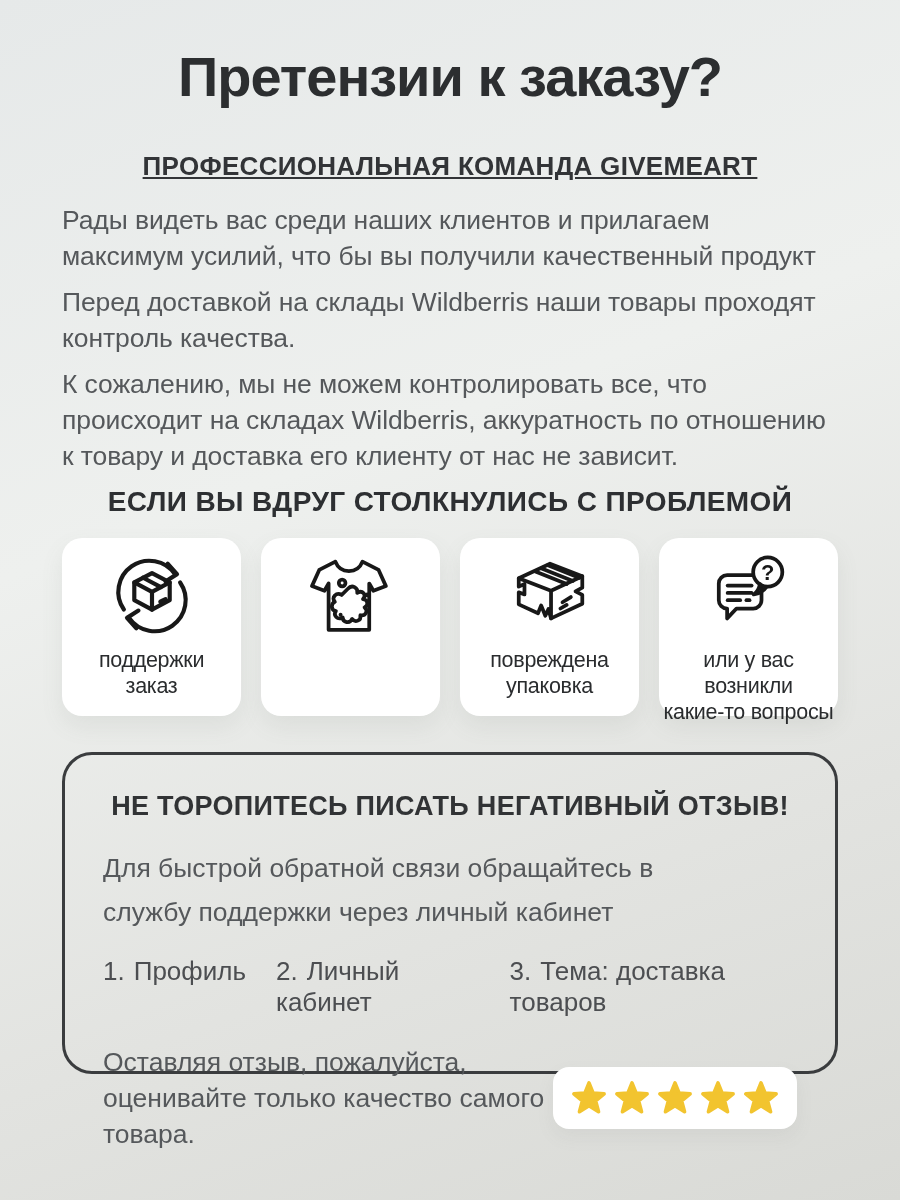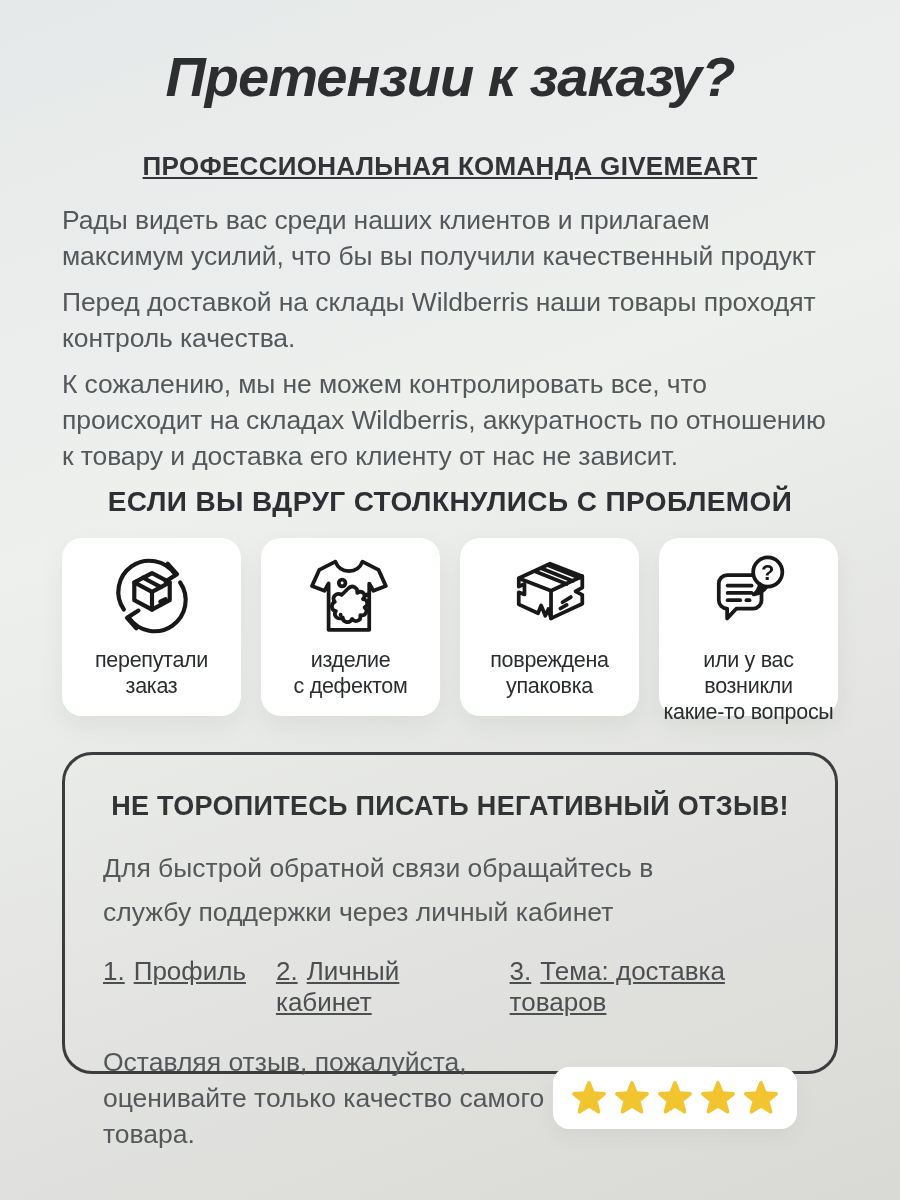--- a/index.html
+++ b/index.html
@@ -6,21 +6,21 @@
   body {
     width:900px; height:1200px; overflow:hidden;
     font-family:"Liberation Sans", sans-serif;
     background:linear-gradient(160deg,#e6e9e9 0%,#eef0ee 38%,#e2e3e0 72%,#d9dad6 100%);
     color:#55585b;
   }
   .page { width:900px; height:1200px; position:relative; box-sizing:border-box; padding:46px 62px 0; }
 
   .title {
     margin:0 0 42px; text-align:center;
-    font-size:56px; font-weight:700; letter-spacing:-1px; color:#2c2e30; line-height:1.12;font-style:italic;
+    font-size:56px; font-weight:700; letter-spacing:-1px; color:#2c2e30; line-height:1.12;
   }
   .subtitle {
     margin:0 0 20px; text-align:center;
     font-size:26px; font-weight:700; letter-spacing:.3px; color:#323437;text-decoration:underline;
   }
   .paras p {
     margin:10px 0 9px; font-size:26.5px; line-height:36px; color:#55585b; letter-spacing:-0.1px;
   }
   .problems-header {
     margin:12px 0 20px; text-align:center;
@@ -42,21 +42,21 @@
 
   .notice-box {
     margin-top:36px; border:3px solid #3a3c3e; border-radius:30px;
     box-sizing:border-box; padding:36px 38px 30px; height:322px;
   }
   .notice-heading {
     margin:0 0 24px; text-align:center;
     font-size:27px; font-weight:700; letter-spacing:.3px; color:#313335;
   }
   .notice-body { margin:0 0 22px; font-size:26.5px; line-height:44px; color:#55585b; max-width:640px; }
-  .steps { display:flex; gap:30px; margin:16px 0 26px; font-size:26px; color:#4c4e51;text-decoration:underline; }
+  .steps { display:flex; gap:30px; margin:16px 0 26px; font-size:26px; color:#4c4e51; }
   .step-num { margin-right:9px; }
   .notice-footer { display:flex; align-items:center; justify-content:space-between; }
   .footer-text { margin:0; font-size:26.5px; line-height:36px; color:#55585b; width:500px; }
   .stars-panel {
     background:#ffffff; border-radius:16px; height:62px; padding:0 18px;
     display:flex; align-items:center; gap:7px; box-shadow:0 8px 18px rgba(110,115,110,.08);
   }
   .stars-panel svg.star { width:36px; height:36px; display:block; }
 </style>
 </head>
@@ -87,38 +87,36 @@
             <path d="M63 17 L72 27 L61 34"></path>
             <path d="M33 79 L24 69 L35 62"></path>
             <path d="M48 26 L65 35 L48 44 L31 35 Z"></path>
             <path d="M31 35 L31 52 L48 61 L48 44"></path>
             <path d="M65 35 L65 52 L48 61"></path>
             <path d="M39.5 30.5 L56.5 39.5"></path>
             <path d="M56 53.5 L61 51"></path>
           </g>
         </svg>
       </span>
-      <div class="card-label">перепутали
+      <div class="card-label">поддержки
 заказ</div>
     </div>
 
     <div class="card">
       <span class="icon">
         <svg viewBox="0 0 96 96">
           <g fill="none" stroke="#181818" stroke-width="3.6" stroke-linecap="round" stroke-linejoin="round">
             <path d="M33 15 L17.5 23 L10.5 38.5 L22.5 43 L26.5 36 L26.5 80.5 L65.5 80.5 L65.5 36 L69.5 43 L81.5 38.5 L74.5 23 L59 15 C56.5 21.5 52.5 24 46 24 C39.5 24 35.5 21.5 33 15 Z"></path>
             <path d="M45 41 c4 -4.5 10 -1 9 4 c5 -3 9.5 2 5.5 6 c5 0.5 5.5 6 1.5 8 c4 3 1 8.5 -4 7.5 c1 5 -5 7.5 -8 3.5 c-2 5 -9 3.5 -9 -1.5 c-5 3 -9.5 -2 -6.5 -6 c-5 -1 -5 -7 -1 -9 c-4 -4 1.5 -9.5 6.5 -6.5 z"></path>
             <circle cx="39.5" cy="35.5" r="3.2"></circle>
           </g>
           <circle cx="63.5" cy="47" r="2.3" fill="#181818"></circle>
           <circle cx="38" cy="66" r="1.9" fill="#181818"></circle>
         </svg>
       </span>
-      <div class="card-label">изделие
-с дефектом</div>
     </div>
 
     <div class="card">
       <span class="icon">
         <svg viewBox="0 0 96 96">
           <g fill="none" stroke="#181818" stroke-width="3.6" stroke-linecap="round" stroke-linejoin="round">
             <path d="M18 31 L48 17 L79 29 L49 43 Z"></path>
             <path d="M34 24.5 L64 36.5"></path>
             <path d="M40 21.5 L70 33.5"></path>
             <path d="M46 18.5 L76 30.5"></path>

